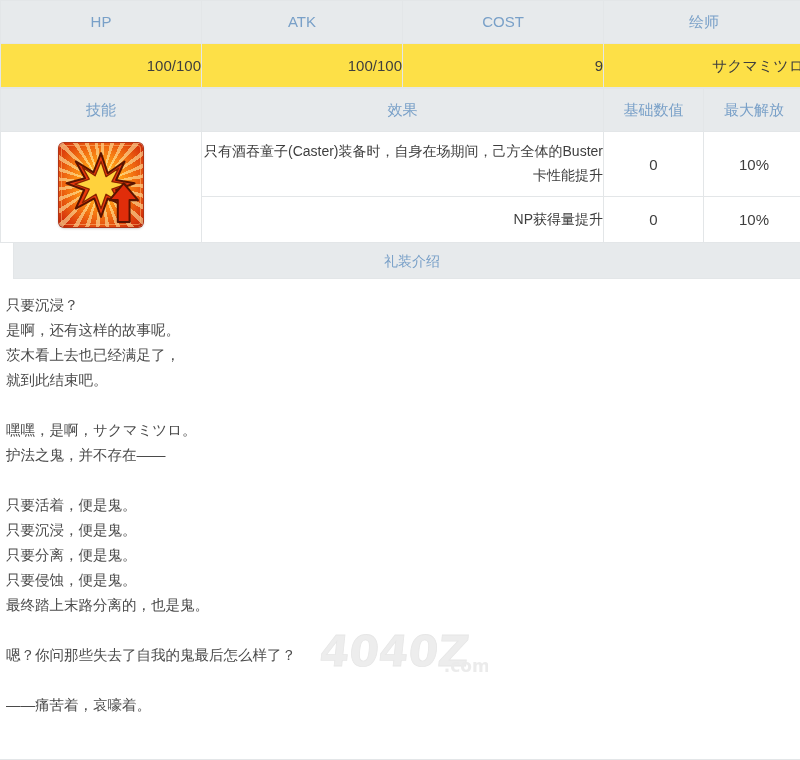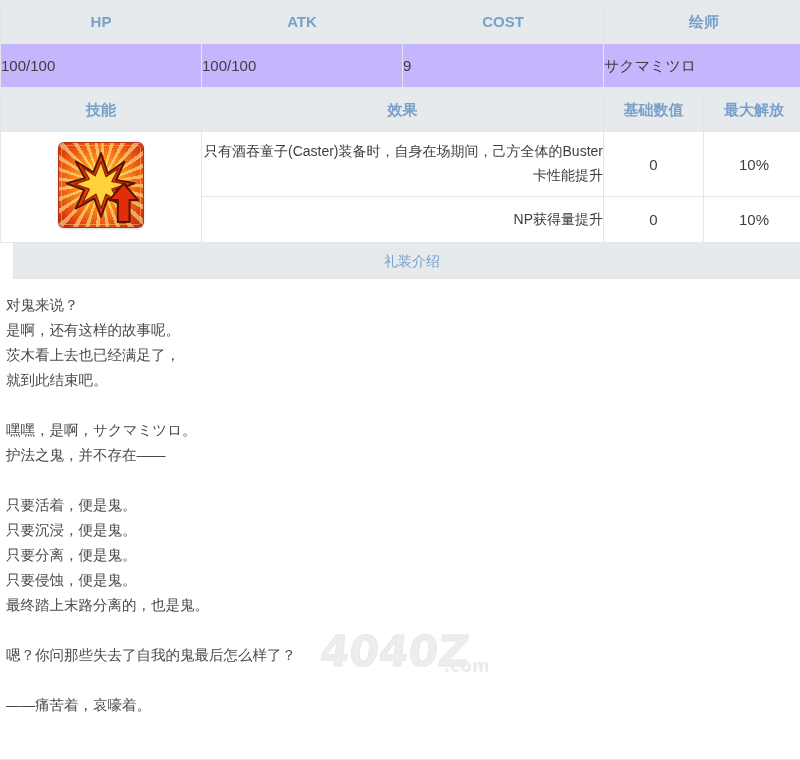--- a/index.html
+++ b/index.html
@@ -24,31 +24,31 @@
   .ce-table td, .ce-table th {
     border: 1px solid #e3e6e8;
     padding: 0;
     margin: 0;
   }
 
   .hdr-cell {
     background: #e7eaec;
     color: #79a0c8;
     font-size: 15px;
-    font-weight: bold;
+    font-weight: normal;
     text-align: center;
     height: 42px;
     line-height: 42px;
     white-space: nowrap;
   }
   .val-cell {
-    background: #c4b5fd;
+    background: #fde047;
     color: #3e3e3e;
     font-size: 15px;
-    text-align: left;
+    text-align: right;
     height: 43px;
     line-height: 43px;
     white-space: nowrap;
   }
 
   
   .skill-icon-cell {
     background: #ffffff;
     text-align: center;
     vertical-align: middle;
@@ -213,21 +213,21 @@
     <td class="skill-num-cell">0</td>
     <td class="skill-num-cell">10%</td>
   </tr>
 </tbody>
   </table>
 
 <div class="intro-band">礼装介绍</div>
 
 <div class="desc-wrap">
   <div id="desc-lines">
-      <div class="desc-line">对鬼来说？</div>
+      <div class="desc-line">只要沉浸？</div>
       <div class="desc-line">是啊，还有这样的故事呢。</div>
       <div class="desc-line">茨木看上去也已经满足了，</div>
       <div class="desc-line">就到此结束吧。</div>
       <div class="desc-line blank">&nbsp;</div>
       <div class="desc-line">嘿嘿，是啊，サクマミツロ。</div>
       <div class="desc-line">护法之鬼，并不存在——</div>
       <div class="desc-line blank">&nbsp;</div>
       <div class="desc-line">只要活着，便是鬼。</div>
       <div class="desc-line">只要沉浸，便是鬼。</div>
       <div class="desc-line">只要分离，便是鬼。</div>

